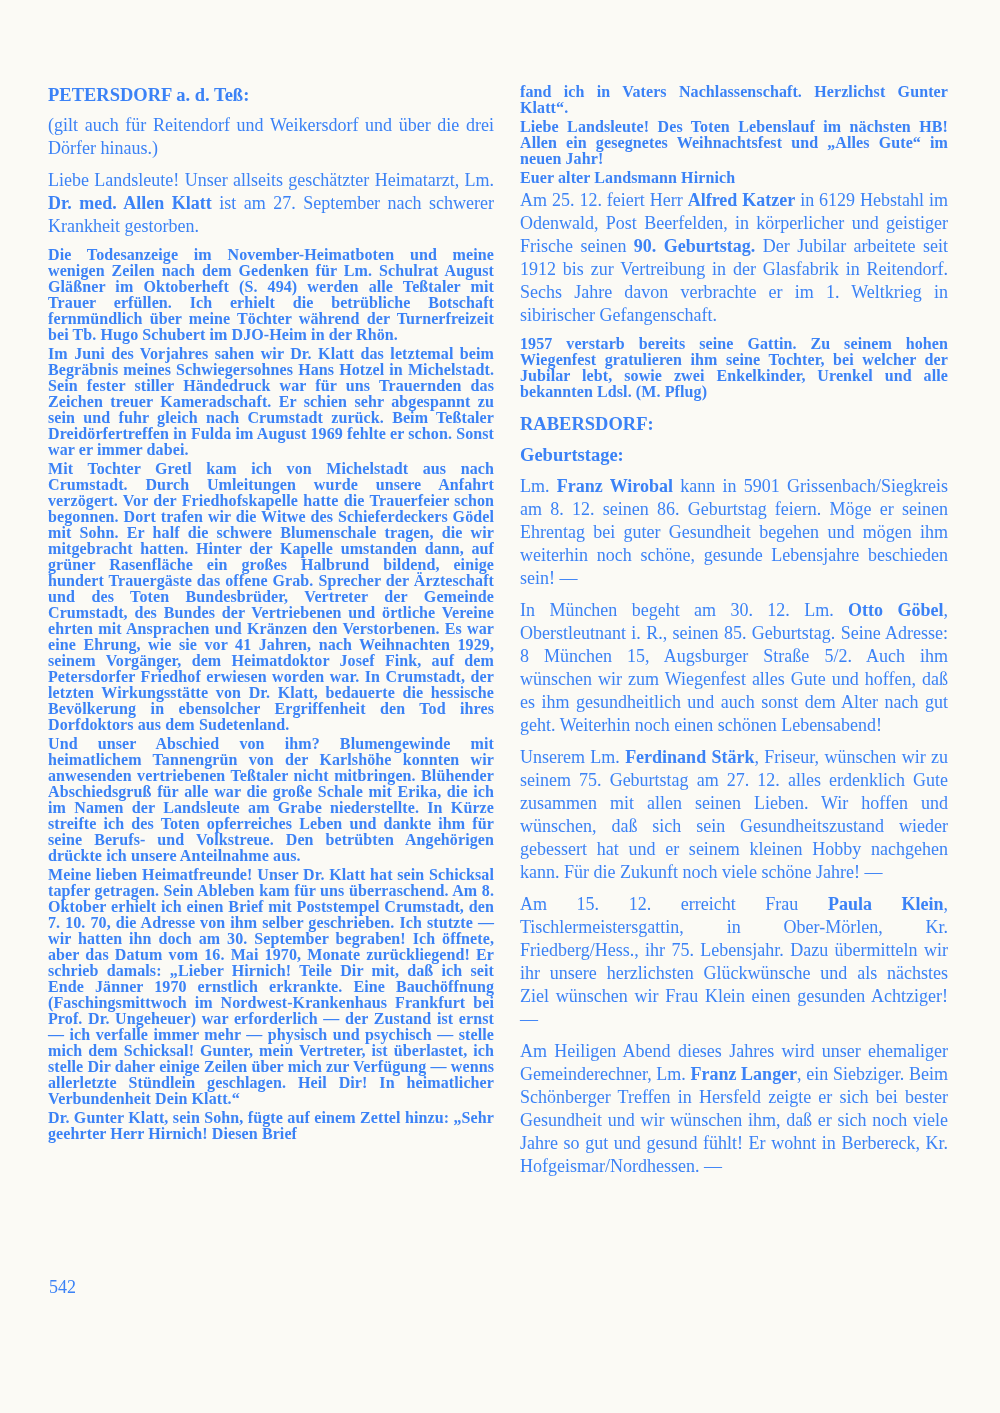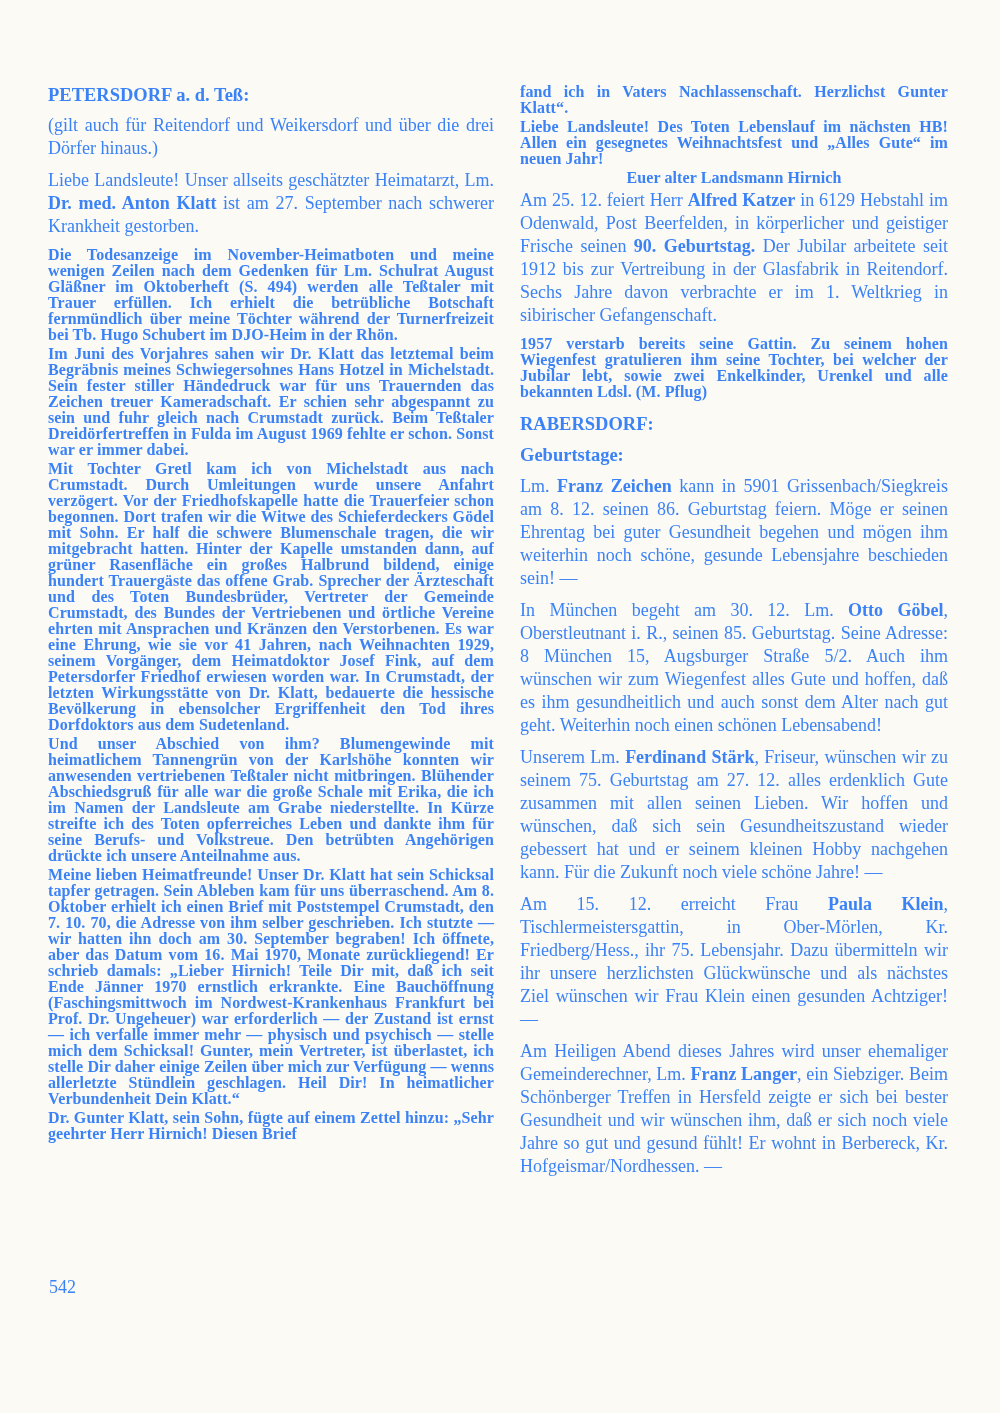--- a/index.html
+++ b/index.html
@@ -80,42 +80,42 @@
 </head>
 <body>
 
 <div class="sheet">
   <div class="columns">
 
     <div class="col-left">
       <h2 class="heading">PETERSDORF a. d. Teß:</h2>
       <div>
           <p class="p-large">(gilt auch für Reitendorf und Weikersdorf und über die drei Dörfer hinaus.)</p>
-          <p class="p-large">Liebe Landsleute! Unser allseits geschätzter Heimatarzt, Lm. <b>Dr. med. Anton Klatt</b> ist am 27. September nach schwerer Krankheit gestorben.</p>
+          <p class="p-large">Liebe Landsleute! Unser allseits geschätzter Heimatarzt, Lm. <b>Dr. med. Allen Klatt</b> ist am 27. September nach schwerer Krankheit gestorben.</p>
           <p class="p-small">Die Todesanzeige im November-Heimatboten und meine wenigen Zeilen nach dem Gedenken für Lm. Schulrat August Gläßner im Oktoberheft (S. 494) werden alle Teßtaler mit Trauer erfüllen. Ich erhielt die betrübliche Botschaft fernmündlich über meine Töchter während der Turnerfreizeit bei Tb. Hugo Schubert im DJO-Heim in der Rhön.</p>
           <p class="p-small">Im Juni des Vorjahres sahen wir Dr. Klatt das letztemal beim Begräbnis meines Schwiegersohnes Hans Hotzel in Michelstadt. Sein fester stiller Händedruck war für uns Trauernden das Zeichen treuer Kameradschaft. Er schien sehr abgespannt zu sein und fuhr gleich nach Crumstadt zurück. Beim Teßtaler Dreidörfertreffen in Fulda im August 1969 fehlte er schon. Sonst war er immer dabei.</p>
           <p class="p-small">Mit Tochter Gretl kam ich von Michelstadt aus nach Crumstadt. Durch Umleitungen wurde unsere Anfahrt verzögert. Vor der Friedhofskapelle hatte die Trauerfeier schon begonnen. Dort trafen wir die Witwe des Schieferdeckers Gödel mit Sohn. Er half die schwere Blumenschale tragen, die wir mitgebracht hatten. Hinter der Kapelle umstanden dann, auf grüner Rasenfläche ein großes Halbrund bildend, einige hundert Trauergäste das offene Grab. Sprecher der Ärzteschaft und des Toten Bundesbrüder, Vertreter der Gemeinde Crumstadt, des Bundes der Vertriebenen und örtliche Vereine ehrten mit Ansprachen und Kränzen den Verstorbenen. Es war eine Ehrung, wie sie vor 41 Jahren, nach Weihnachten 1929, seinem Vorgänger, dem Heimatdoktor Josef Fink, auf dem Petersdorfer Friedhof erwiesen worden war. In Crumstadt, der letzten Wirkungsstätte von Dr. Klatt, bedauerte die hessische Bevölkerung in ebensolcher Ergriffenheit den Tod ihres Dorfdoktors aus dem Sudetenland.</p>
           <p class="p-small">Und unser Abschied von ihm? Blumengewinde mit heimatlichem Tannengrün von der Karlshöhe konnten wir anwesenden vertriebenen Teßtaler nicht mitbringen. Blühender Abschiedsgruß für alle war die große Schale mit Erika, die ich im Namen der Landsleute am Grabe niederstellte. In Kürze streifte ich des Toten opferreiches Leben und dankte ihm für seine Berufs- und Volkstreue. Den betrübten Angehörigen drückte ich unsere Anteilnahme aus.</p>
           <p class="p-small">Meine lieben Heimatfreunde! Unser Dr. Klatt hat sein Schicksal tapfer getragen. Sein Ableben kam für uns überraschend. Am 8. Oktober erhielt ich einen Brief mit Poststempel <b>Crumstadt, den 7. 10. 70,</b> die Adresse von ihm selber geschrieben. Ich stutzte — wir hatten ihn doch am 30. September begraben! Ich öffnete, aber das Datum vom 16. Mai 1970, Monate zurückliegend! Er schrieb damals: „Lieber Hirnich! Teile Dir mit, daß ich seit Ende Jänner 1970 ernstlich erkrankte. Eine Bauchöffnung (Faschingsmittwoch im Nordwest-Krankenhaus Frankfurt bei Prof. Dr. Ungeheuer) war erforderlich — der Zustand ist ernst — ich verfalle immer mehr — physisch und psychisch — stelle mich dem Schicksal! Gunter, mein Vertreter, ist überlastet, ich stelle Dir daher einige Zeilen über mich zur Verfügung — wenns allerletzte Stündlein geschlagen. Heil Dir! In heimatlicher Verbundenheit Dein Klatt.“</p>
           <p class="p-small">Dr. Gunter Klatt, sein Sohn, fügte auf einem Zettel hinzu: „Sehr geehrter Herr Hirnich! Diesen Brief</p>
         </div>
     </div>
 
     <div class="col-right">
       <div>
           <p class="p-small">fand ich in Vaters Nachlassenschaft. Herzlichst Gunter Klatt“.</p>
           <p class="p-small">Liebe Landsleute! Des Toten Lebenslauf im nächsten HB! Allen ein gesegnetes Weihnachtsfest und „Alles Gute“ im neuen Jahr!</p>
-          <p class="p-small" style="text-align: center;">Euer alter Landsmann Hirnich</p>
+          <p class="p-small" style="text-align: left;">Euer alter Landsmann Hirnich</p>
           <p class="p-large">Am 25. 12. feiert Herr <b>Alfred Katzer</b> in 6129 Hebstahl im Odenwald, Post Beerfelden, in körperlicher und geistiger Frische seinen <b>90. Geburtstag.</b> Der Jubilar arbeitete seit 1912 bis zur Vertreibung in der Glasfabrik in Reitendorf. Sechs Jahre davon verbrachte er im 1. Weltkrieg in sibirischer Gefangenschaft.</p>
           <p class="p-small">1957 verstarb bereits seine Gattin. Zu seinem hohen Wiegenfest gratulieren ihm seine Tochter, bei welcher der Jubilar lebt, sowie zwei Enkelkinder, Urenkel und alle bekannten Ldsl. (M. Pflug)</p>
         </div>
       <h2 class="heading heading-rab">RABERSDORF:</h2>
       <h3 class="heading heading-sub">Geburtstage:</h3>
       <div>
-          <p class="p-large">Lm. <b>Franz Zeichen</b> kann in 5901 Grissenbach/Siegkreis am 8. 12. seinen 86. Geburtstag feiern. Möge er seinen Ehrentag bei guter Gesundheit begehen und mögen ihm weiterhin noch schöne, gesunde Lebensjahre beschieden sein! —</p>
+          <p class="p-large">Lm. <b>Franz Wirobal</b> kann in 5901 Grissenbach/Siegkreis am 8. 12. seinen 86. Geburtstag feiern. Möge er seinen Ehrentag bei guter Gesundheit begehen und mögen ihm weiterhin noch schöne, gesunde Lebensjahre beschieden sein! —</p>
           <p class="p-large">In München begeht am 30. 12. Lm. <b>Otto Göbel</b>, Oberstleutnant i. R., seinen 85. Geburtstag. Seine Adresse: 8 München 15, Augsburger Straße 5/2. Auch ihm wünschen wir zum Wiegenfest alles Gute und hoffen, daß es ihm gesundheitlich und auch sonst dem Alter nach gut geht. Weiterhin noch einen schönen Lebensabend!</p>
           <p class="p-large">Unserem Lm. <b>Ferdinand Stärk</b>, Friseur, wünschen wir zu seinem 75. Geburtstag am 27. 12. alles erdenklich Gute zusammen mit allen seinen Lieben. Wir hoffen und wünschen, daß sich sein Gesundheitszustand wieder gebessert hat und er seinem kleinen Hobby nachgehen kann. Für die Zukunft noch viele schöne Jahre! —</p>
           <p class="p-large">Am 15. 12. erreicht Frau <b>Paula Klein</b>, Tischlermeistersgattin, in Ober-Mörlen, Kr. Friedberg/Hess., ihr 75. Lebensjahr. Dazu übermitteln wir ihr unsere herzlichsten Glückwünsche und als nächstes Ziel wünschen wir Frau Klein einen gesunden Achtziger! —</p>
           <p class="p-large">Am Heiligen Abend dieses Jahres wird unser ehemaliger Gemeinderechner, Lm. <b>Franz Langer</b>, ein Siebziger. Beim Schönberger Treffen in Hersfeld zeigte er sich bei bester Gesundheit und wir wünschen ihm, daß er sich noch viele Jahre so gut und gesund fühlt! Er wohnt in Berbereck, Kr. Hofgeismar/Nordhessen. —</p>
         </div>
     </div>
 
   </div>
 
   <div class="page-number">542</div>

